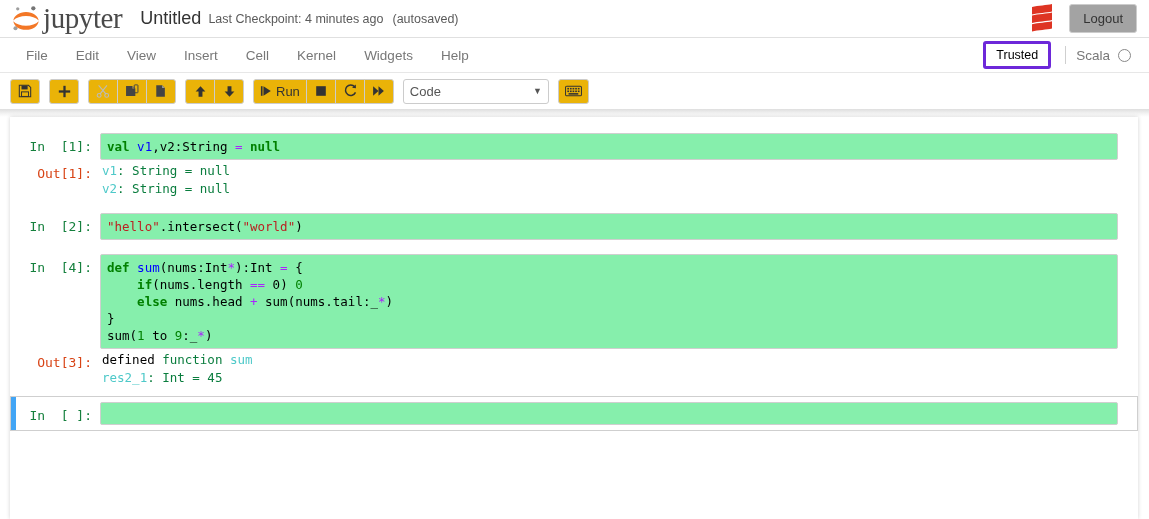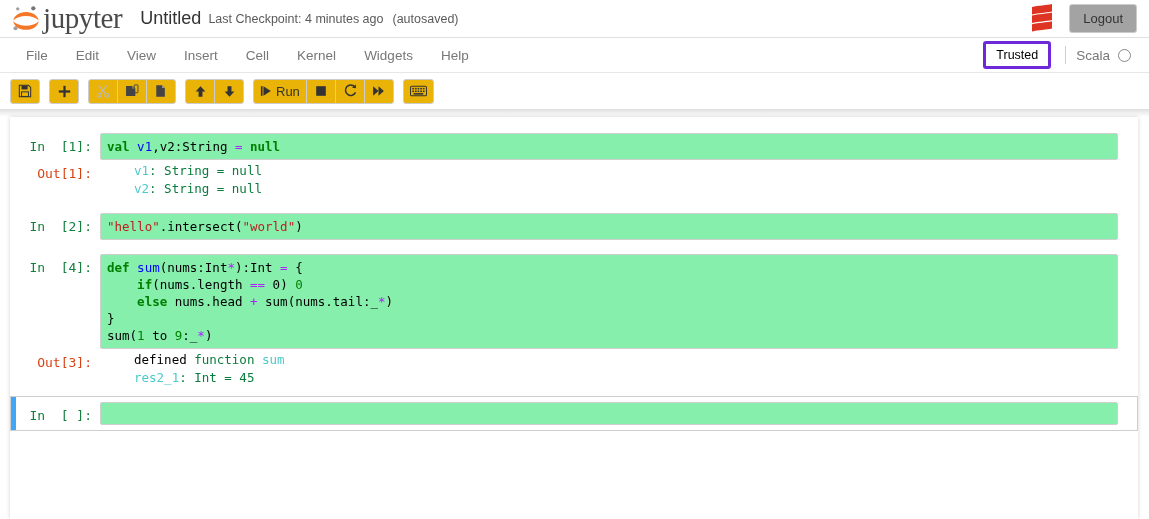--- a/index.html
+++ b/index.html
@@ -269,21 +269,20 @@
     padding: 4px 4px 4px 6px;
     min-height: 21px;
     box-sizing: border-box;
     margin-right: 14px;
   }
   .input-area.empty { min-height: 23px; }
   .output-area {
     flex: 1 1 auto;
     padding: 2px 0 2px 2px;
     box-sizing: border-box;
-    margin-left: 32px;
   }
   pre.code, pre.outtext {
     margin: 0;
     font-family: "DejaVu Sans Mono", monospace;
     font-size: 12.5px;
     line-height: 17px;
     white-space: pre;
     color: #000000;
   }
   pre.outtext { line-height: 17.5px; }
@@ -426,20 +425,24 @@
       </svg>
     </div>
     <div class="tbtn">
       <svg width="13" height="12" viewBox="0 0 16 16">
         <path d="M0.8 1.8 L8 8 L0.8 14.2 Z" fill="#333"></path>
         <path d="M8 1.8 L15.2 8 L8 14.2 Z" fill="#333"></path>
       </svg>
     </div>
   </div>
 
+  <div id="celltype-select">
+    <span>Code</span>
+    <span id="celltype-caret">▼</span>
+  </div>
 
   <div class="btn-group">
     <div class="tbtn">
       <svg width="17" height="12" viewBox="0 0 22 14">
         <rect x="0.7" y="0.7" width="20.6" height="12.6" rx="1.6" fill="none" stroke="#333" stroke-width="1.3"></rect>
         <rect x="3" y="3" width="2.2" height="2" fill="#333"></rect>
         <rect x="6.4" y="3" width="2.2" height="2" fill="#333"></rect>
         <rect x="9.8" y="3" width="2.2" height="2" fill="#333"></rect>
         <rect x="13.2" y="3" width="2.2" height="2" fill="#333"></rect>
         <rect x="16.6" y="3" width="2.2" height="2" fill="#333"></rect>

